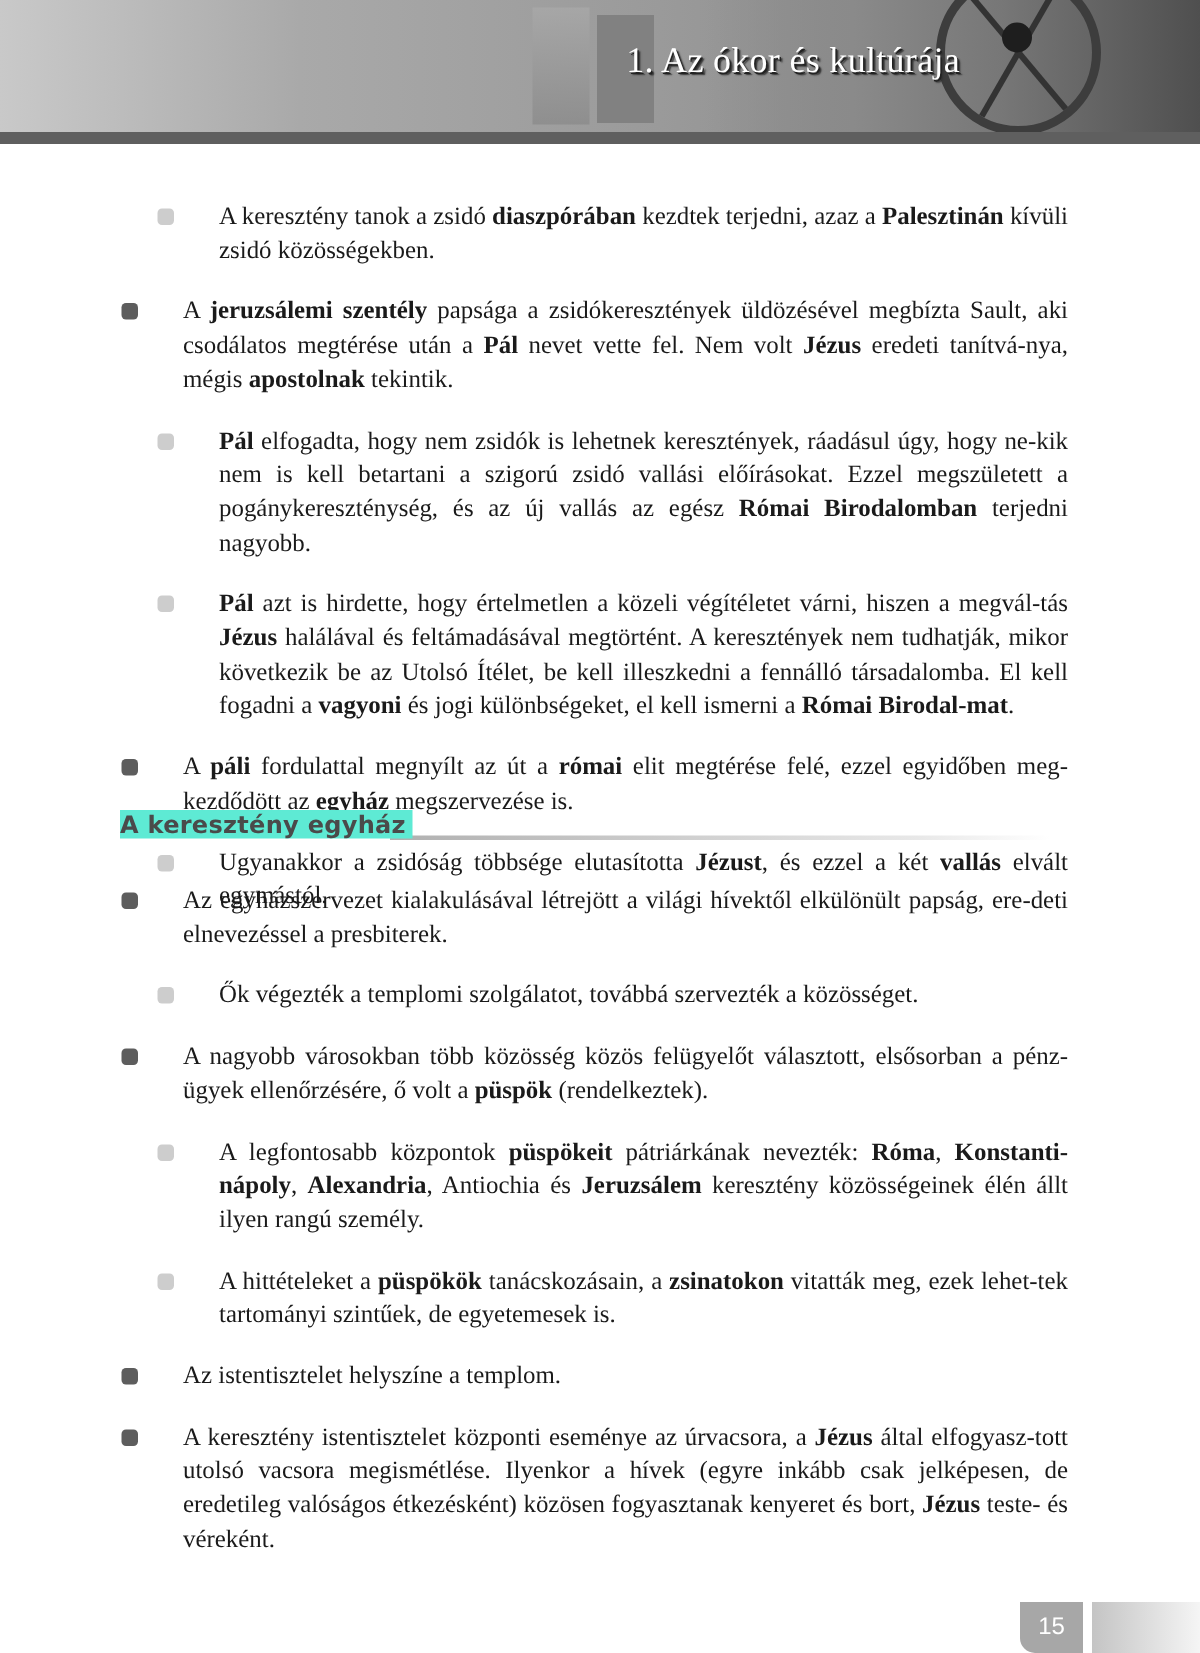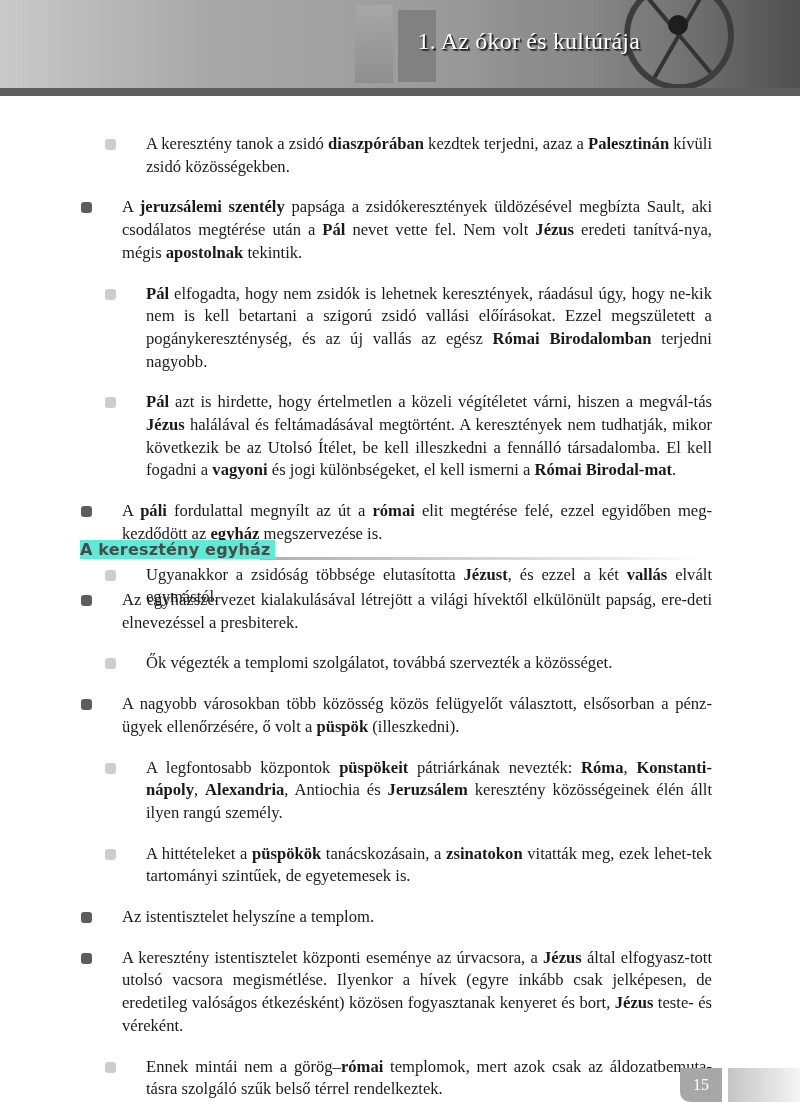--- a/index.html
+++ b/index.html
@@ -30,21 +30,21 @@
   .item p { margin:18px; }
   b { font-weight:bold; }
 
   .section { position:absolute; left:80px; top:540px; width:720px; height:26px; }
   .section .label { font-family:"DejaVu Sans", sans-serif; font-weight:bold; font-size:16px; color:#4a4a4a; letter-spacing:0.2px; background:#5eead4; padding-right:4px; position:relative; z-index:1;text-align:right; }
   .section .rule { position:absolute; left:180px; top:17px; width:440px; height:3px; background:linear-gradient(90deg,#b0b0b0,#e8e8e8 80%, #fff); }
 
   .content2 { top:571px; }
 
   .pagenum { position:absolute; left:680px; top:1068px; width:42px; height:34px; background:#a7a7a7; border-bottom-left-radius:10px;
-            color:#fff; font-family:Liberation Serif, serif; font-size:16px; text-align:center; line-height:34px; }
+            color:#fff; font-family:Liberation Sans, sans-serif; font-size:16px; text-align:center; line-height:34px; }
   .pagetab { position:absolute; left:728px; top:1068px; width:72px; height:34px; background:linear-gradient(90deg,#c4c4c4,#f5f5f5); }
 </style>
 </head>
 <body>
 
 <div class="header">
   <div class="frame1"></div>
   <div class="frame2"></div>
   <div class="photo"></div>
   <div class="wheel"></div>
@@ -89,38 +89,34 @@
     <div class="item l1">
       <span class="bullet"></span>
       <p><span>Az egyházszervezet kialakulásával létrejött a világi hívektől elkülönült papság, ere-deti elnevezéssel a presbiterek.</span></p>
     </div>
     <div class="item l2">
       <span class="bullet"></span>
       <p><span>Ők végezték a templomi szolgálatot, továbbá szervezték a közösséget.</span></p>
     </div>
     <div class="item l1">
       <span class="bullet"></span>
-      <p><span>A nagyobb városokban több közösség közös felügyelőt választott, elsősorban a pénz-ügyek ellenőrzésére, ő volt a </span><b>püspök</b><span> (illeszkedni).</span></p>
+      <p><span>A nagyobb városokban több közösség közös felügyelőt választott, elsősorban a pénz-ügyek ellenőrzésére, ő volt a </span><b>püspök</b><span> (rendelkeztek).</span></p>
     </div>
     <div class="item l2">
       <span class="bullet"></span>
       <p><span>A legfontosabb központok </span><b>püspökeit</b><span> pátriárkának nevezték: </span><b>Róma</b><span>, </span><b>Konstanti-nápoly</b><span>, </span><b>Alexandria</b><span>, Antiochia és </span><b>Jeruzsálem</b><span> keresztény közösségeinek élén állt ilyen rangú személy.</span></p>
     </div>
     <div class="item l2">
       <span class="bullet"></span>
       <p><span>A hittételeket a </span><b>püspökök</b><span> tanácskozásain, a </span><b>zsinatokon</b><span> vitatták meg, ezek lehet-tek tartományi szintűek, de egyetemesek is.</span></p>
     </div>
     <div class="item l1">
       <span class="bullet"></span>
       <p><span>Az istentisztelet helyszíne a templom.</span></p>
     </div>
     <div class="item l1">
       <span class="bullet"></span>
       <p><span>A keresztény istentisztelet központi eseménye az úrvacsora, a </span><b>Jézus</b><span> által elfogyasz-tott utolsó vacsora megismétlése. Ilyenkor a hívek (egyre inkább csak jelképesen, de eredetileg valóságos étkezésként) közösen fogyasztanak kenyeret és bort, </span><b>Jézus</b><span> teste- és véreként.</span></p>
     </div>
-    <div class="item l2">
-      <span class="bullet"></span>
-      <p><span>Ennek mintái nem a görög–</span><b>római</b><span> templomok, mert azok csak az áldozatbemuta-tásra szolgáló szűk belső térrel rendelkeztek.</span></p>
-    </div>
   </div>
 
 <div class="pagenum">15</div>
 <div class="pagetab"></div>
 
 </body></html>

